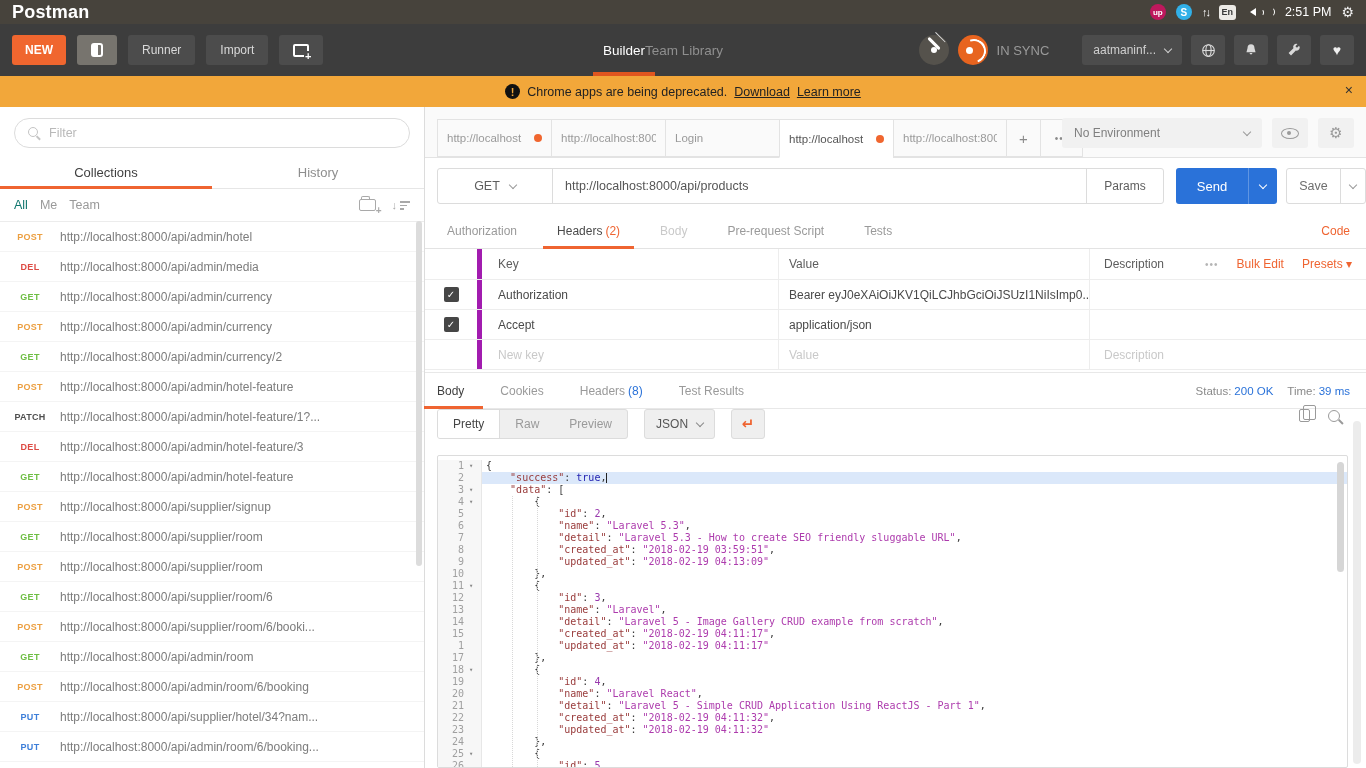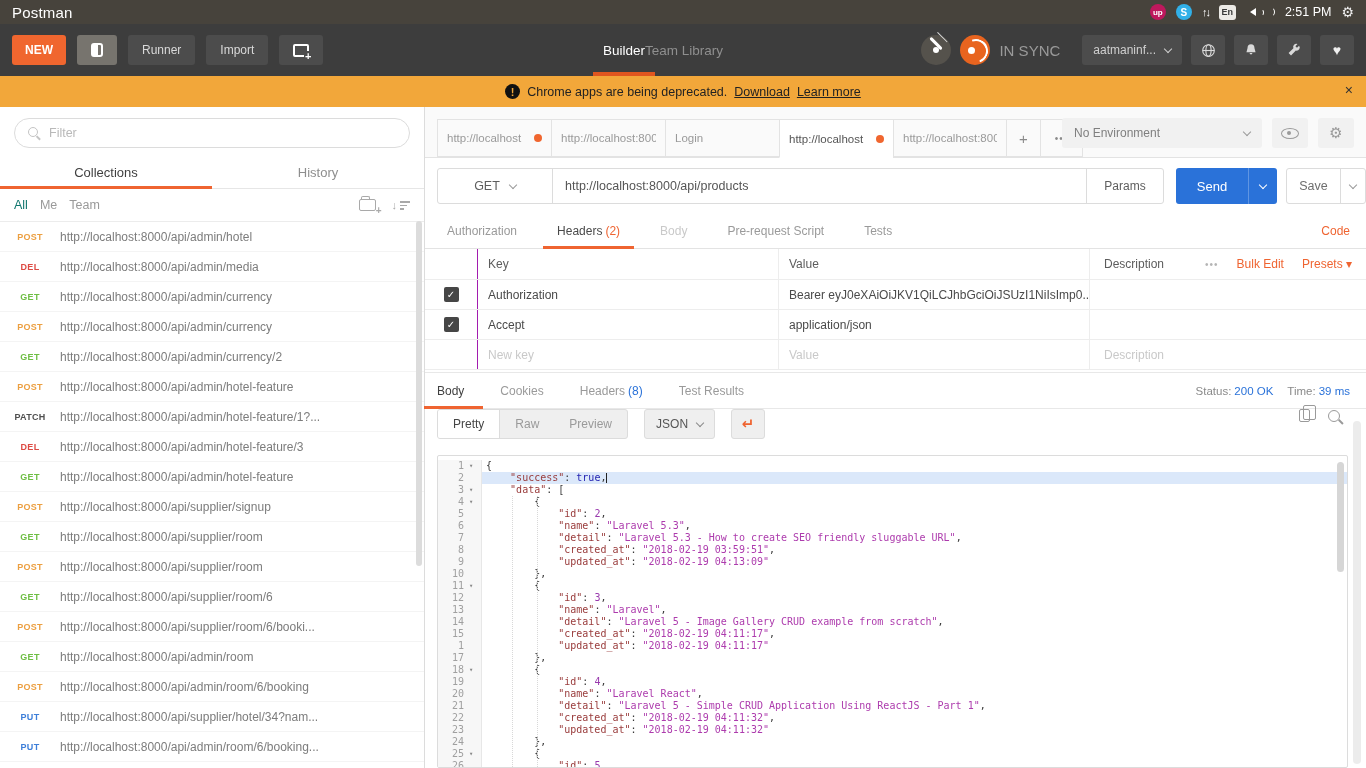--- a/index.html
+++ b/index.html
@@ -2,21 +2,21 @@
 <html><head>
 <meta charset="utf-8">
 <style>
 *{margin:0;padding:0;box-sizing:border-box}
 html,body{width:1366px;height:768px;overflow:hidden;background:#fff;
   font-family:"Liberation Sans","DejaVu Sans",sans-serif;-webkit-font-smoothing:antialiased}
 .screen{position:relative;width:1366px;height:768px;display:flex;flex-direction:column;overflow:hidden}
 
 
 .topbar{height:24px;background:#47433c;color:#fff;display:flex;align-items:center;padding:0 12px;flex:0 0 auto}
-.win-title{font-weight:normal;font-size:15px;letter-spacing:.2px}
+.win-title{font-weight:bold;font-size:18px;letter-spacing:.2px}
 .tray{margin-left:auto;display:flex;align-items:center;gap:10px}
 .badge-circle{width:16px;height:16px;border-radius:50%;display:flex;align-items:center;justify-content:center;
   font-size:8px;font-weight:bold;color:#fff}
 .up-badge{background:#be185d}
 .skype-badge{background:#31b0e8;font-size:10px}
 .tray-arrows{color:#fff;font-size:11px;letter-spacing:-2px}
 .en-badge{background:#eceae6;color:#3a3a3a;font-size:9px;font-weight:bold;border-radius:3px;width:17px;height:15px;
   display:flex;align-items:center;justify-content:center}
 .vol{display:flex;align-items:center;gap:1px}
 .vol-tri{width:0;height:0;border:4px solid transparent;border-right:6px solid #fff}
@@ -43,21 +43,21 @@
 .hd-tab.active::after{content:"";position:absolute;left:-10px;right:-10px;bottom:0;height:4px;background:#e0561f}
 .hd-right{margin-left:auto;display:flex;align-items:center;gap:9px}
 .sat-icon{width:30px;height:30px;border-radius:50%;background:#55524c;position:relative}
 .sat-icon::before{content:"";position:absolute;left:12px;top:12px;width:6px;height:6px;border-radius:50%;background:#fff}
 .sat-icon::after{content:"";position:absolute;left:7px;top:7px;width:16px;height:3px;background:#fff;
   transform:rotate(45deg);border-radius:2px;box-shadow:0 -9px 0 -1px #d9d9d9}
 .sync-icon{width:30px;height:30px;border-radius:50%;background:#e8641f;position:relative}
 .sync-icon::before{content:"";position:absolute;left:8px;top:12px;width:7px;height:7px;border-radius:50%;background:#fff}
 .sync-icon::after{content:"";position:absolute;left:4px;top:4px;width:20px;height:20px;border-radius:50%;
   border:2px solid #fff;border-left-color:transparent;border-bottom-color:transparent;transform:rotate(25deg)}
-.sync-label{color:#9a9a9a;font-size:15px;margin-right:13px}
+.sync-label{color:#9a9a9a;font-size:13px;margin-right:24px}
 .account-btn{background:#4c4c4c;color:#cfcfcf;border-radius:3px;height:30px;padding:0 11px;font-size:12px;
   display:flex;align-items:center;gap:9px;cursor:pointer}
 .icon-btn{background:#4c4c4c;border-radius:3px;width:34px;height:30px;display:flex;align-items:center;
   justify-content:center;cursor:pointer;color:#d9d9d9}
 .heart-glyph{font-size:14px;color:#f0f0f0}
 .gear-glyph{font-size:15px}
 .chev{display:inline-block;width:6px;height:6px;border-right:1.5px solid currentColor;border-bottom:1.5px solid currentColor;
   transform:rotate(45deg);margin-top:-3px}
 
 
@@ -153,21 +153,21 @@
 .etab.active{color:#4a4a4a}
 .etab.active::after{content:"";position:absolute;left:-14px;right:-14px;bottom:-1px;height:3px;background:#ef6431}
 .etab.muted{color:#c9c9c9}
 .etab .count{color:#ef6431}
 .code-link{margin-left:auto;display:flex;align-items:center;font-size:12px;color:#ef6431;cursor:pointer}
 
 .htable{flex:0 0 auto}
 .hrow{display:flex;height:30px;border-bottom:1px solid #ededed;align-items:stretch;font-size:12px;color:#4a4a4a}
 .hrow.labels{height:31px;color:#5c5c5c}
 .c-check{flex:0 0 52px;display:flex;align-items:center;justify-content:center}
-.c-key{flex:0 0 301px;border-left:1px solid #a21caf;display:flex;align-items:center;padding-left:10px}
+.c-key{flex:0 0 301px;border-left:5px solid #a21caf;display:flex;align-items:center;padding-left:16px}
 .c-val{flex:0 0 311px;border-left:1px solid #ededed;display:flex;align-items:center;padding-left:10px;
   white-space:nowrap;overflow:hidden}
 .c-desc{flex:1;border-left:1px solid #ededed;display:flex;align-items:center;padding-left:14px;min-width:0}
 .checkbox{width:15px;height:15px;background:#464646;border-radius:2px;color:#fff;font-size:10px;display:flex;
   align-items:center;justify-content:center;cursor:pointer}
 .hrow .ph{color:#c9c9c9}
 .tbl-actions{margin-left:auto;display:flex;align-items:center;gap:18px;padding-right:14px}
 .dots-gray{color:#b5b5b5;font-size:10px;letter-spacing:1px;cursor:pointer}
 .orange-link{color:#ef6431;font-size:12px;cursor:pointer}
 

